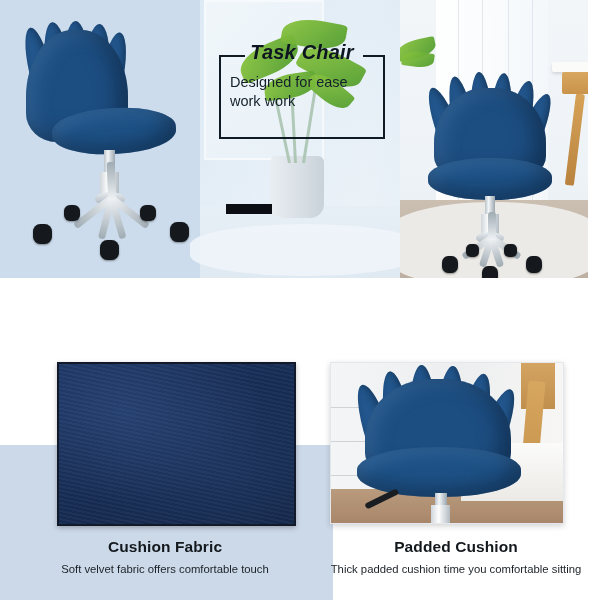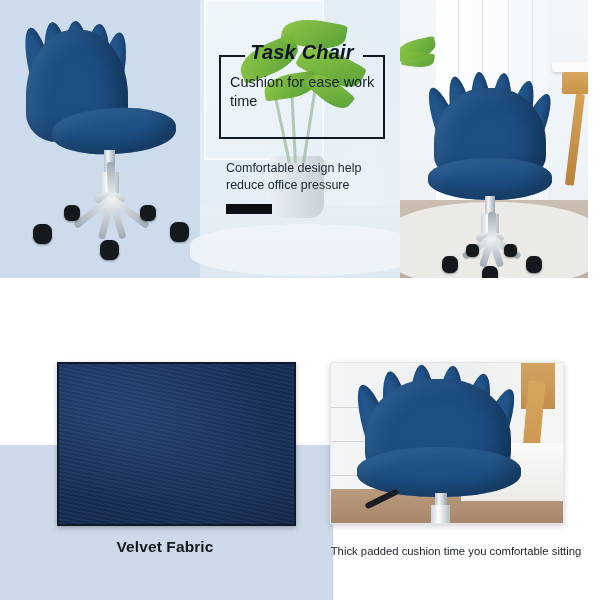--- a/index.html
+++ b/index.html
@@ -259,24 +259,23 @@
         <div class="caster" style="left:20px;top:186px;width:16px;height:17px;"></div>
         <div class="caster" style="left:44px;top:174px;width:13px;height:13px;"></div>
         <div class="caster" style="left:82px;top:174px;width:13px;height:13px;"></div>
         <div class="caster" style="left:104px;top:186px;width:16px;height:17px;"></div>
         <div class="caster" style="left:60px;top:196px;width:16px;height:17px;"></div>
       </div>
     </div>
 
     <div class="frame">
       <div class="frame-title">Task Chair</div>
-      <div class="frame-body">Cushion for ease work time</div>
-    </div>
-
-    <div class="sub-copy">Comfortable design help reduce office pressure</div>
+      <div class="frame-body">Designed for ease work work</div>
+    </div>
+
     <div class="black-bar"></div>
   </div>
 
 
   <div class="blue-band"></div>
 
   <div class="swatch"></div>
 
   <div class="cushion-photo">
     <div class="cp-wall"></div>
@@ -297,20 +296,22 @@
       <div class="petal" style="left:130px;top:22px;width:25px;height:74px;transform:rotate(21deg);"></div>
       <div class="shell" style="left:10px;top:14px;width:146px;height:100px;"></div>
       <div class="seat" style="left:2px;top:82px;width:164px;height:50px;"></div>
       <div class="gas" style="left:80px;top:128px;width:12px;height:16px;"></div>
       <div class="gas" style="left:76px;top:140px;width:19px;height:18px;background:linear-gradient(to right,#cfd6db,#fdfdfd 40%,#b3bcc3);"></div>
       <div class="leg" style="left:40px;top:126px;width:6px;height:36px;transform:rotate(64deg);background:#1a1e22;"></div>
     </div>
   </div>
 
   <div class="cap cap-left">
-    <div class="cap-title">Velvet Fabric</div>
+    <div class="cap-title">Cushion Fabric</div>
+    <div class="cap-sub">Soft velvet fabric offers comfortable touch</div>
   </div>
 
   <div class="cap cap-right">
+    <div class="cap-title">Padded Cushion</div>
     <div class="cap-sub">Thick padded cushion time you comfortable sitting</div>
   </div>
 
 </div>
 
 </body></html>

